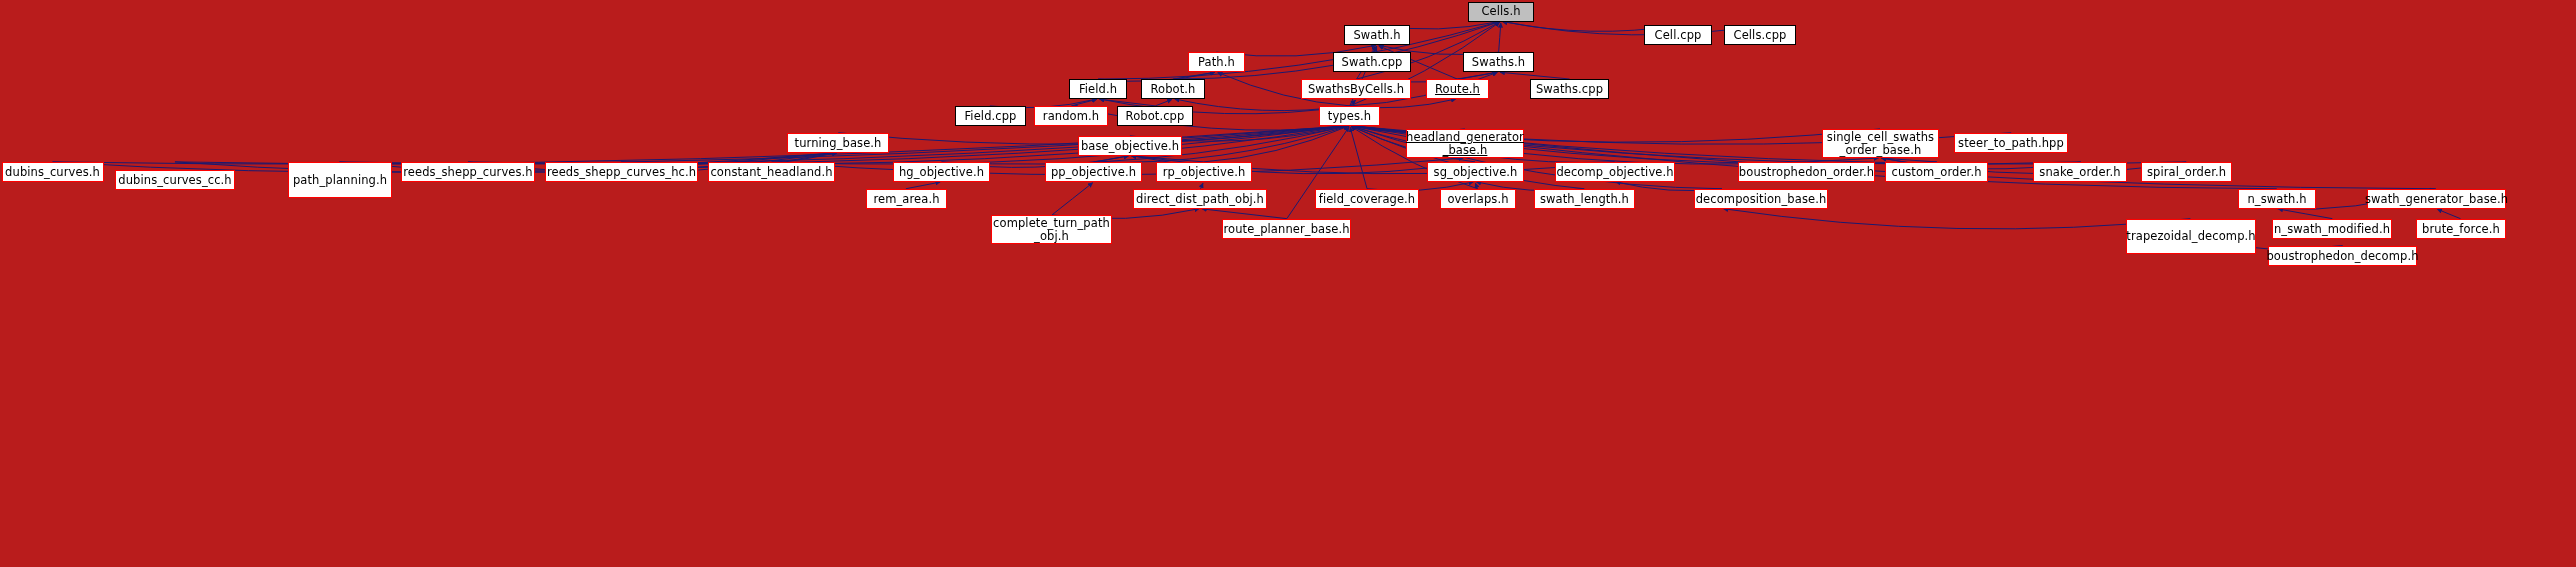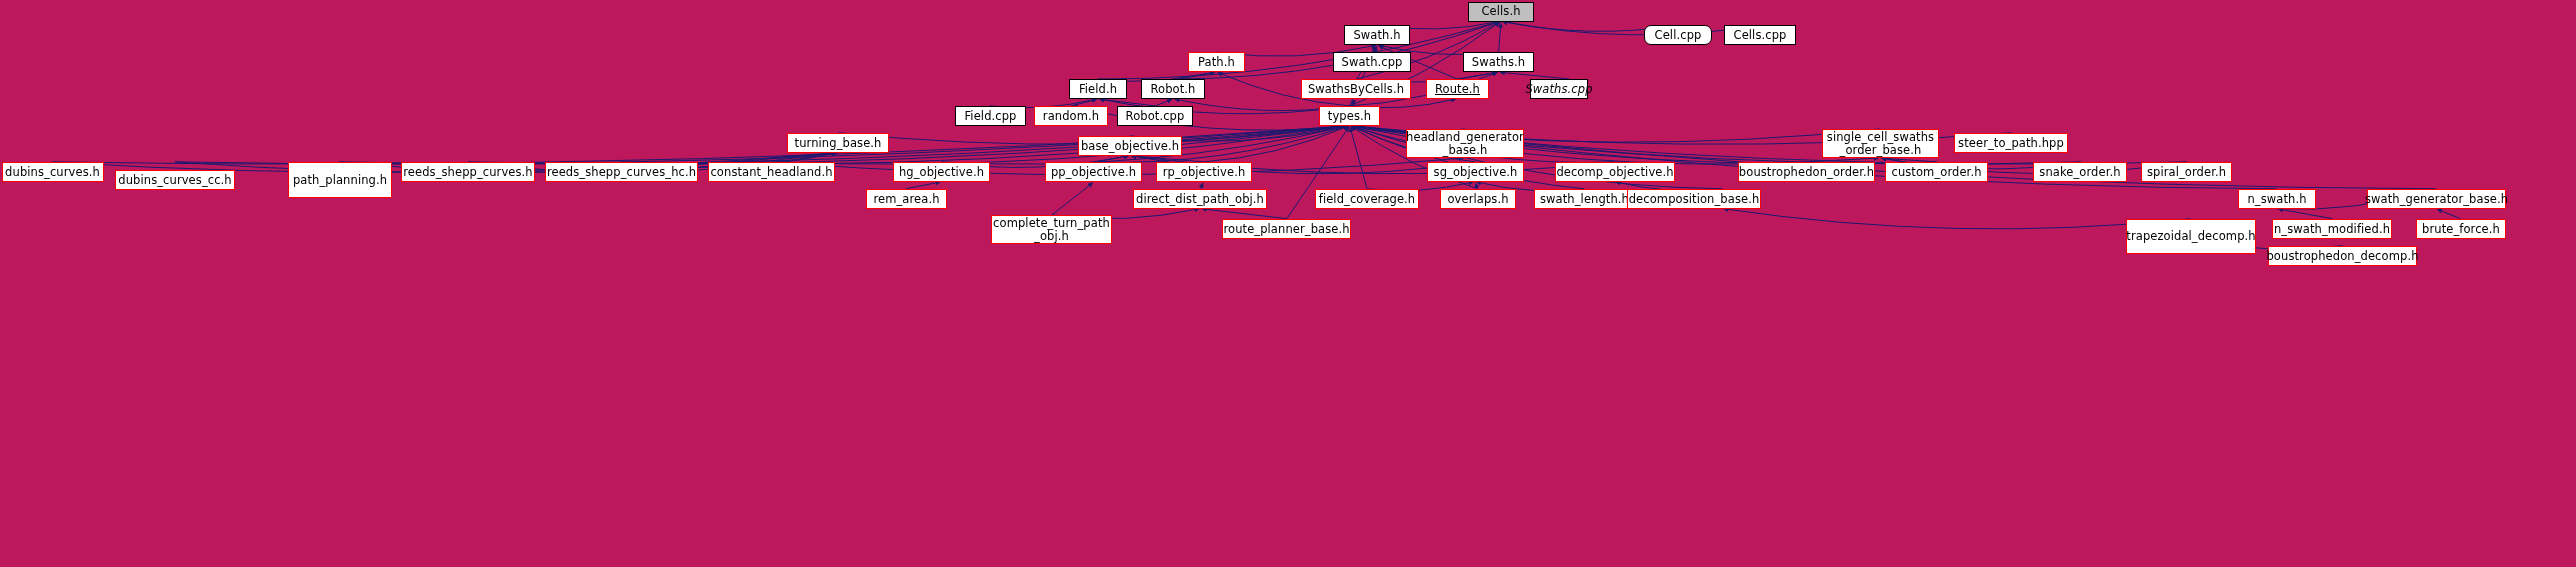--- a/index.html
+++ b/index.html
@@ -5,21 +5,21 @@
 <style>
   html, body {
     margin: 0;
     padding: 0;
     background: #ffffff;
   }
   #graph-root {
     position: relative;
     width: 2576px;
     height: 567px;
-    background: #be185d;
+    background: #b91c1c;
     font-family: "DejaVu Sans", "Liberation Sans", sans-serif;
     overflow: hidden;
   }
   #edge-layer {
     position: absolute;
     left: 0;
     top: 0;
     width: 2576px;
     height: 567px;
     pointer-events: none;
@@ -148,36 +148,36 @@
         <path d="M 2854.5 285 Q 2550.249773359401 317.0212891952043 2245.9995467188014 272.04257839040855" fill="none" stroke="#191970" stroke-width="1.3" marker-end="url(#arrow)"></path>
         <path d="M 3053 320 Q 2954.7489737219503 333.0132935188794 2856.497947443901 311.0905870377587" fill="none" stroke="#191970" stroke-width="1.3" marker-end="url(#arrow)"></path>
         <path d="M 3039.5 285 Q 3004.2343014587923 278.67649543399034 2968.9686029175846 272.3529908679807" fill="none" stroke="#191970" stroke-width="1.3" marker-end="url(#arrow)"></path>
         <path d="M 3206.5 285 Q 3191.4264665771225 278.87637704695595 3176.3529331542445 272.7527540939119" fill="none" stroke="#191970" stroke-width="1.3" marker-end="url(#arrow)"></path>
         <path d="M 2967 272 Q 3069.757758950648 277.3843289989549 3172.5155179012963 246.24865799790987" fill="none" stroke="#191970" stroke-width="1.3" marker-end="url(#arrow)"></path>
       </g>
   </svg>
   <div id="nodes-layer">
       <div class="node root" style="left: 1468px; top: 1.5px; width: 66px; height: 20px;"><span class="label">Cells.h</span></div>
       <div class="node black" style="left: 1344px; top: 25px; width: 66px; height: 20px;"><span class="label">Swath.h</span></div>
-      <div class="node black" style="left: 1644px; top: 25px; width: 68px; height: 20px; border-radius: 7px;"><span class="label">Cell.cpp</span></div>
+      <div class="node black" style="left: 1644px; top: 25px; width: 68px; height: 20px;"><span class="label">Cell.cpp</span></div>
       <div class="node black" style="left: 1724px; top: 25px; width: 72px; height: 20px;"><span class="label">Cells.cpp</span></div>
       <div class="node " style="left: 1188px; top: 52px; width: 57px; height: 20px;"><span class="label">Path.h</span></div>
       <div class="node black" style="left: 1333px; top: 52px; width: 78px; height: 20px;"><span class="label">Swath.cpp</span></div>
       <div class="node black" style="left: 1463px; top: 52px; width: 71px; height: 20px;"><span class="label">Swaths.h</span></div>
       <div class="node black" style="left: 1069px; top: 79px; width: 58px; height: 20px;"><span class="label">Field.h</span></div>
       <div class="node black" style="left: 1141px; top: 79px; width: 64px; height: 20px;"><span class="label">Robot.h</span></div>
       <div class="node " style="left: 1301px; top: 79px; width: 110px; height: 20px;"><span class="label">SwathsByCells.h</span></div>
       <div class="node " style="left: 1426px; top: 79px; width: 63px; height: 20px; text-decoration: underline;"><span class="label">Route.h</span></div>
-      <div class="node black" style="left: 1530px; top: 79px; width: 58px; height: 20px; font-style: italic;"><span class="label">Swaths.cpp</span></div>
+      <div class="node black" style="left: 1530px; top: 79px; width: 79px; height: 20px;"><span class="label">Swaths.cpp</span></div>
       <div class="node black" style="left: 955px; top: 106px; width: 71px; height: 20px;"><span class="label">Field.cpp</span></div>
       <div class="node " style="left: 1034px; top: 106px; width: 74px; height: 20px;"><span class="label">random.h</span></div>
       <div class="node black" style="left: 1117px; top: 106px; width: 76px; height: 20px;"><span class="label">Robot.cpp</span></div>
       <div class="node " style="left: 1319px; top: 106px; width: 61px; height: 20px;"><span class="label">types.h</span></div>
       <div class="node " style="left: 787px; top: 133px; width: 102px; height: 20px;"><span class="label">turning_base.h</span></div>
-      <div class="node " style="left: 1406px; top: 129px; width: 118px; height: 29px;"><span class="label">headland_generator
+      <div class="node " style="left: 1406px; top: 129px; width: 118px; height: 29px; text-decoration: underline;"><span class="label">headland_generator
 _base.h</span></div>
       <div class="node " style="left: 1822px; top: 129px; width: 117px; height: 29px;"><span class="label">single_cell_swaths
 _order_base.h</span></div>
       <div class="node " style="left: 1954px; top: 133px; width: 114px; height: 20px;"><span class="label">steer_to_path.hpp</span></div>
       <div class="node " style="left: 1.5px; top: 162px; width: 102px; height: 20px;"><span class="label">dubins_curves.h</span></div>
       <div class="node " style="left: 115px; top: 162px; width: 120px; height: 20px; margin-top: 8px;"><span class="label">dubins_curves_cc.h</span></div>
       <div class="node " style="left: 288px; top: 162px; width: 104px; height: 36px;"><span class="label">path_planning.h</span></div>
       <div class="node " style="left: 401px; top: 162px; width: 134px; height: 20px;"><span class="label">reeds_shepp_curves.h</span></div>
       <div class="node " style="left: 545px; top: 162px; width: 153px; height: 20px;"><span class="label">reeds_shepp_curves_hc.h</span></div>
       <div class="node " style="left: 708px; top: 162px; width: 127px; height: 20px;"><span class="label">constant_headland.h</span></div>
@@ -188,21 +188,21 @@
       <div class="node " style="left: 1555px; top: 162px; width: 120px; height: 20px;"><span class="label">decomp_objective.h</span></div>
       <div class="node " style="left: 1738px; top: 162px; width: 137px; height: 20px;"><span class="label">boustrophedon_order.h</span></div>
       <div class="node " style="left: 1885px; top: 162px; width: 103px; height: 20px;"><span class="label">custom_order.h</span></div>
       <div class="node " style="left: 2033px; top: 162px; width: 94px; height: 20px;"><span class="label">snake_order.h</span></div>
       <div class="node " style="left: 2141px; top: 162px; width: 91px; height: 20px;"><span class="label">spiral_order.h</span></div>
       <div class="node " style="left: 866px; top: 189px; width: 81px; height: 20px;"><span class="label">rem_area.h</span></div>
       <div class="node " style="left: 1133px; top: 189px; width: 134px; height: 20px;"><span class="label">direct_dist_path_obj.h</span></div>
       <div class="node " style="left: 1315px; top: 189px; width: 104px; height: 20px;"><span class="label">field_coverage.h</span></div>
       <div class="node " style="left: 1440px; top: 189px; width: 76px; height: 20px;"><span class="label">overlaps.h</span></div>
       <div class="node " style="left: 1534px; top: 189px; width: 101px; height: 20px; justify-content: center;"><span class="label">swath_length.h</span></div>
-      <div class="node " style="left: 1627px; top: 189px; width: 134px; height: 20px;"><span class="label">decomposition_base.h</span></div>
+      <div class="node " style="left: 1694px; top: 189px; width: 134px; height: 20px;"><span class="label">decomposition_base.h</span></div>
       <div class="node " style="left: 2238px; top: 189px; width: 78px; height: 20px;"><span class="label">n_swath.h</span></div>
       <div class="node " style="left: 2367px; top: 189px; width: 139px; height: 20px;"><span class="label">swath_generator_base.h</span></div>
       <div class="node " style="left: 991px; top: 215px; width: 121px; height: 29px;"><span class="label">complete_turn_path
 _obj.h</span></div>
       <div class="node " style="left: 1222px; top: 219px; width: 129px; height: 20px;"><span class="label">route_planner_base.h</span></div>
       <div class="node " style="left: 2126px; top: 219px; width: 130px; height: 35px;"><span class="label">trapezoidal_decomp.h</span></div>
       <div class="node " style="left: 2272px; top: 219px; width: 120px; height: 20px;"><span class="label">n_swath_modified.h</span></div>
       <div class="node " style="left: 2416px; top: 219px; width: 90px; height: 20px;"><span class="label">brute_force.h</span></div>
       <div class="node " style="left: 2268px; top: 246px; width: 149px; height: 20px;"><span class="label">boustrophedon_decomp.h</span></div>
       <div class="node " style="left: 1078px; top: 136px; width: 104px; height: 20px;"><span class="label">base_objective.h</span></div>

